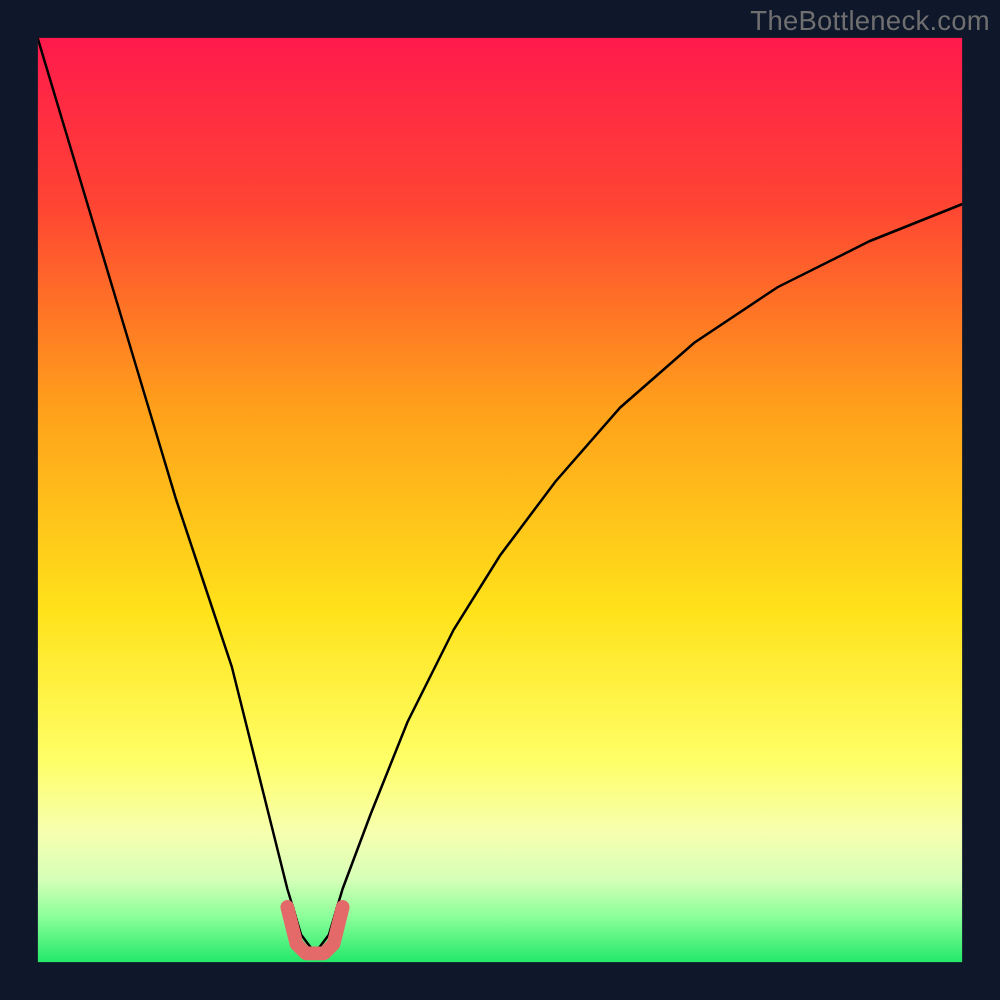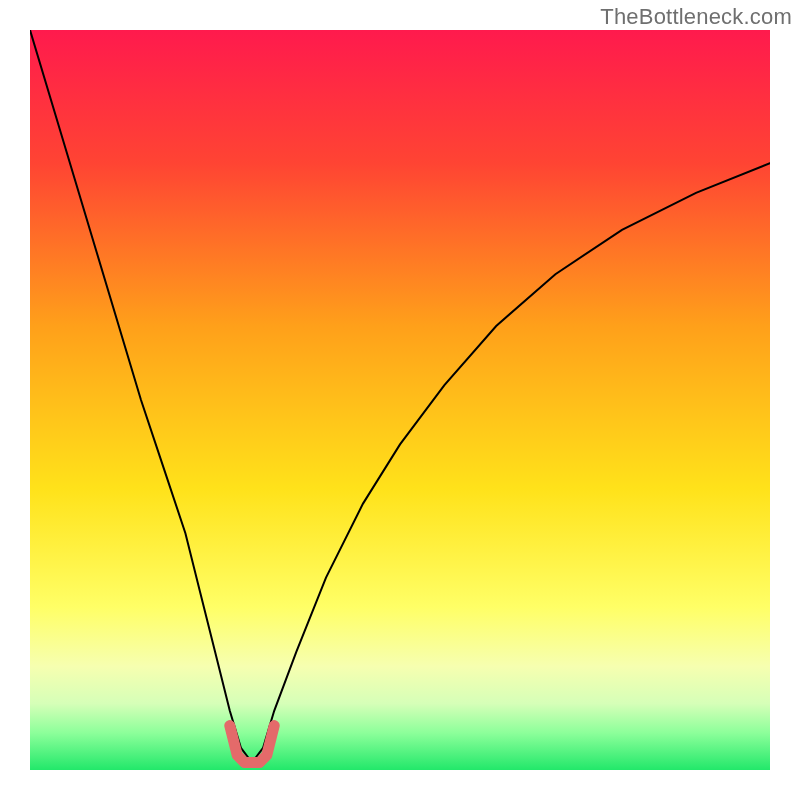--- a/index.html
+++ b/index.html
@@ -6,21 +6,21 @@
     margin: 0;
     padding: 0;
     width: 800px;
     height: 800px;
     background: #000;
     overflow: hidden;
   }
   .frame {
     position: absolute;
     inset: 0;
-    background: #ffffff;
+    background: #0f172a;
     text-align: center;
   }
   .plot {
     position: absolute;
     left: 30px;
     top: 30px;
     width: 740px;
     height: 740px;
     overflow: hidden;
   }

